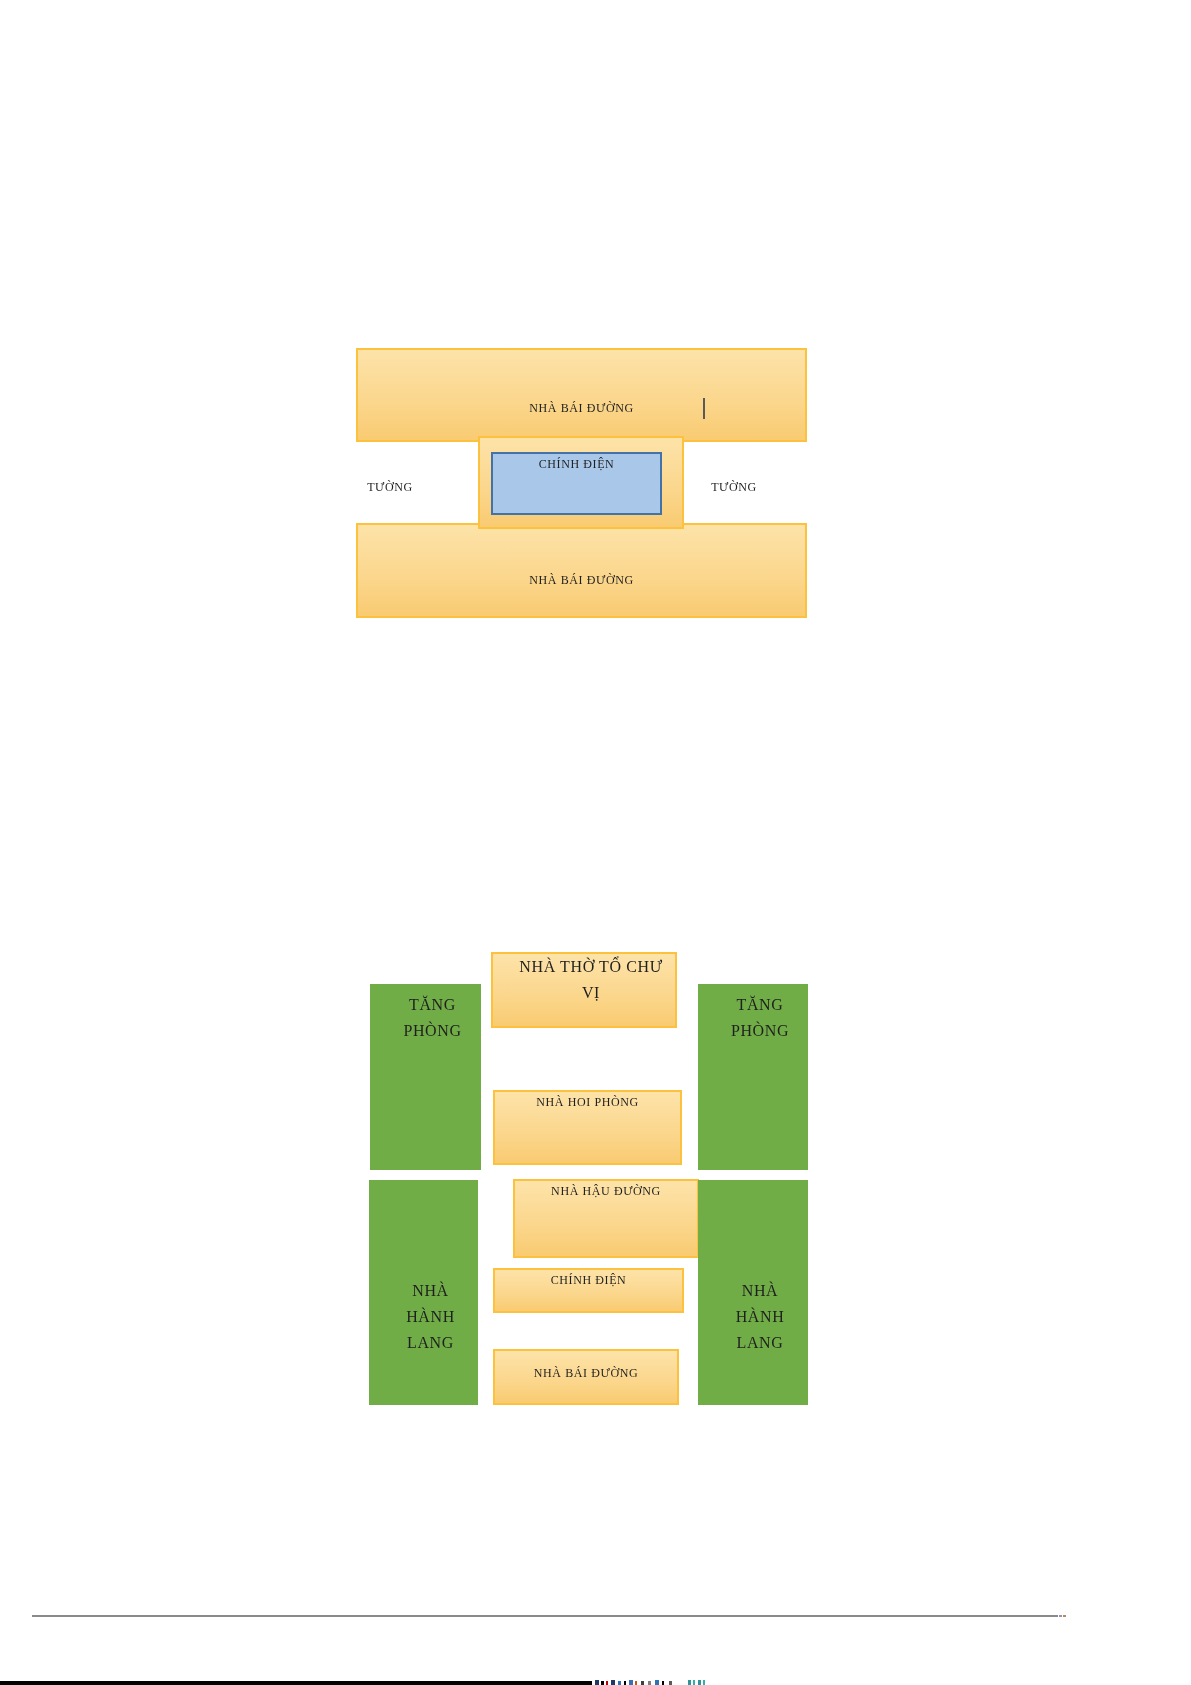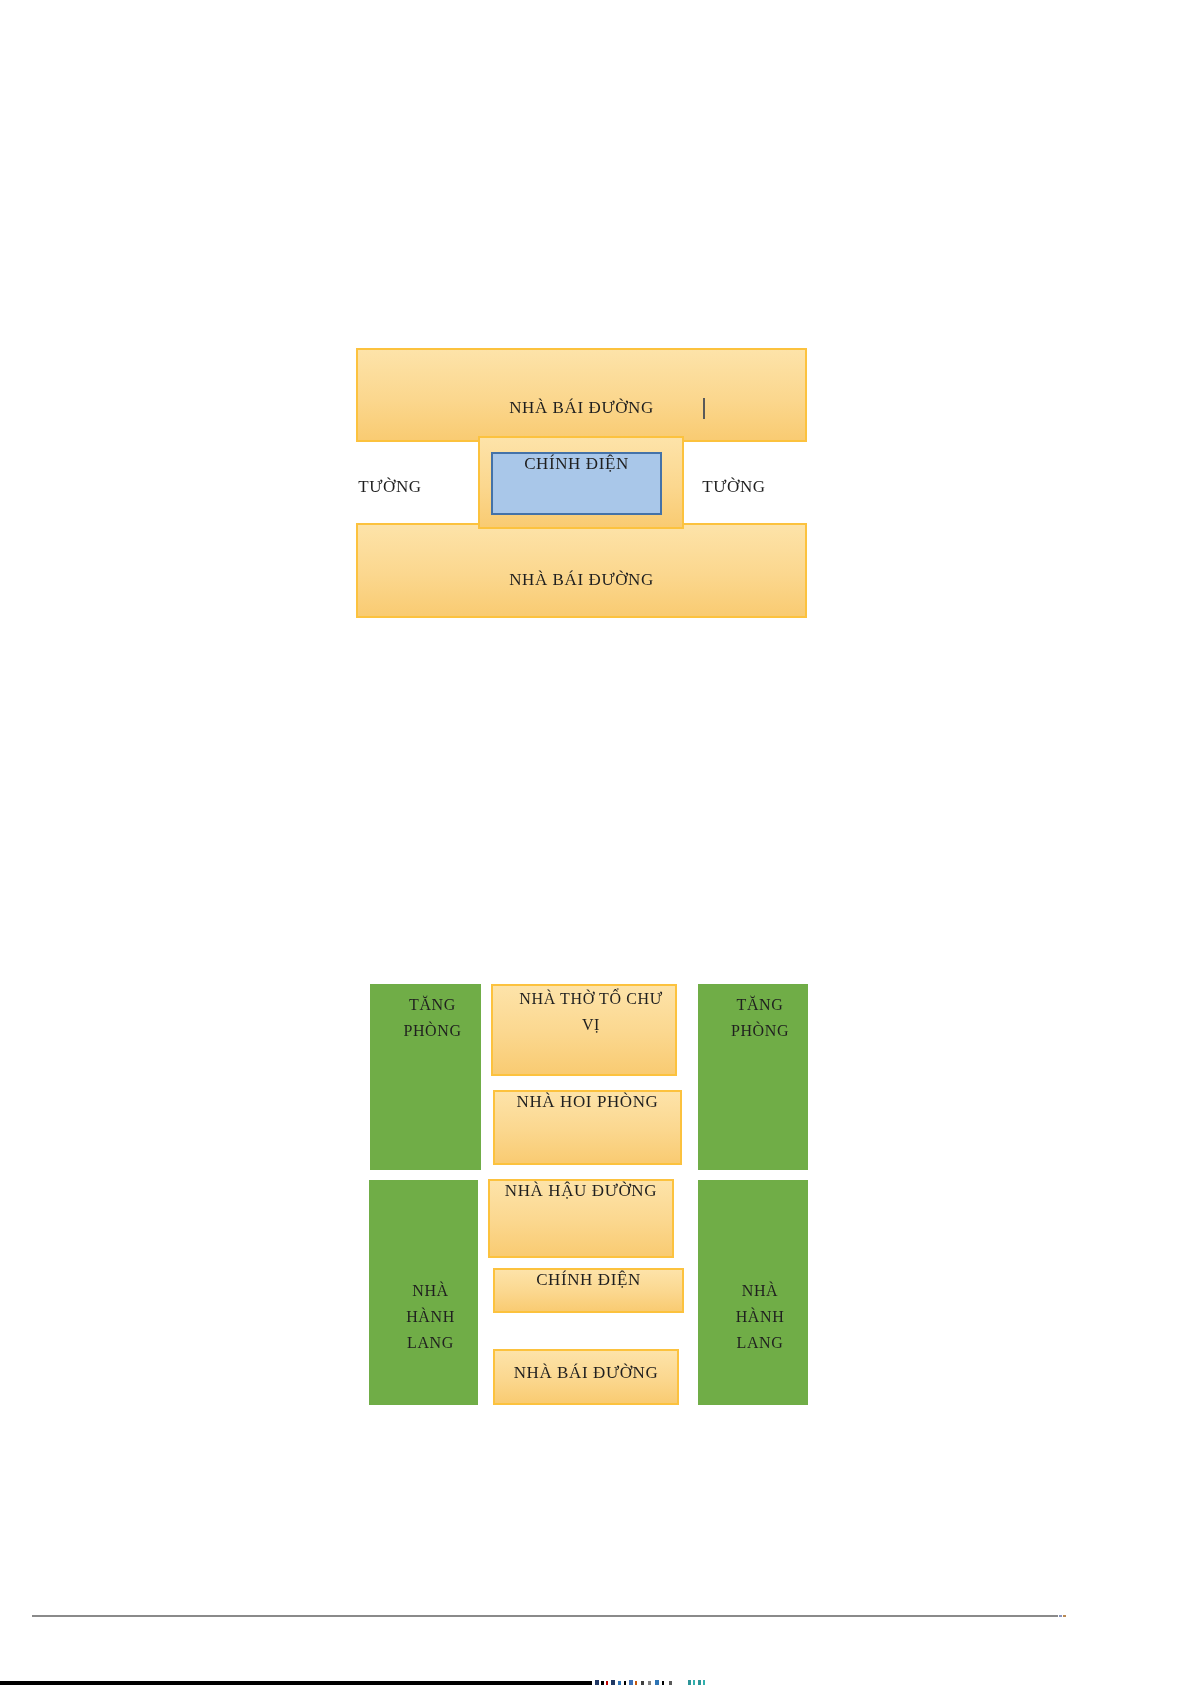--- a/index.html
+++ b/index.html
@@ -12,21 +12,21 @@
   .orange{
     background:linear-gradient(180deg,var(--orange-fill-top,#fde3a9) 0%,#fbd78e 55%,var(--orange-fill-bottom,#f9cb72) 100%);
     border:2px solid var(--orange-border,#fcc23e);
   }
   .green{background:var(--green-fill,#70ad47);}
   .blue{
     background:var(--blue-fill,#a9c7e9);
     border:2px solid var(--blue-border,#4472a8);
   }
   .lbl{
-    font-size:17px;letter-spacing:0.6px;line-height:20px;text-align:center;
+    font-size:12px;letter-spacing:0.6px;line-height:20px;text-align:center;
     color:var(--text,#1f1f1f);white-space:nowrap;
   }
   .lbl-block{position:absolute;left:0;right:0;}
   .flexc{display:flex;flex-direction:column;align-items:center;justify-content:flex-start;}
   .ml{line-height:26px;text-align:center;font-size:16px;letter-spacing:0.6px;padding-left:14px;}
   .caret{position:absolute;width:2px;background:#595959;}
   .hr{position:absolute;background:var(--divider-gray,#8a8a8a);}
   .frag{position:absolute;}
 </style>
 </head>
@@ -58,21 +58,21 @@
 
   <section>
 
     <div class="abs green" style="left:370px;top:984px;width:111px;height:186px;">
       <div class="ml" style="padding-top:8px;">
         <div>TĂNG</div>
         <div>PHÒNG</div>
       </div>
     </div>
 
-    <div class="abs orange flexc" style="left:491px;top:984px;width:186px;height:92px;">
+    <div class="abs orange flexc" style="left:491px;top:952px;width:186px;height:76px;">
       <div class="ml">
         <div>NHÀ THỜ TỔ CHƯ</div>
         <div>VỊ</div>
       </div>
     </div>
 
     <div class="abs green" style="left:698px;top:984px;width:110px;height:186px;">
       <div class="ml" style="padding-top:8px;">
         <div>TĂNG</div>
         <div>PHÒNG</div>
@@ -84,21 +84,21 @@
     </div>
 
     <div class="abs green" style="left:369px;top:1180px;width:109px;height:225px;">
       <div class="ml" style="padding-top:98px;">
         <div>NHÀ</div>
         <div>HÀNH</div>
         <div>LANG</div>
       </div>
     </div>
 
-    <div class="abs orange flexc" style="left:488px;top:1179px;width:186px;height:79px;">
+    <div class="abs orange flexc" style="left:513px;top:1179px;width:186px;height:79px;">
       <div class="lbl">NHÀ HẬU ĐƯỜNG</div>
     </div>
 
     <div class="abs orange flexc" style="left:493px;top:1268px;width:191px;height:45px;">
       <div class="lbl">CHÍNH ĐIỆN</div>
     </div>
 
     <div class="abs green" style="left:698px;top:1180px;width:110px;height:225px;">
       <div class="ml" style="padding-top:98px;">
         <div>NHÀ</div>

